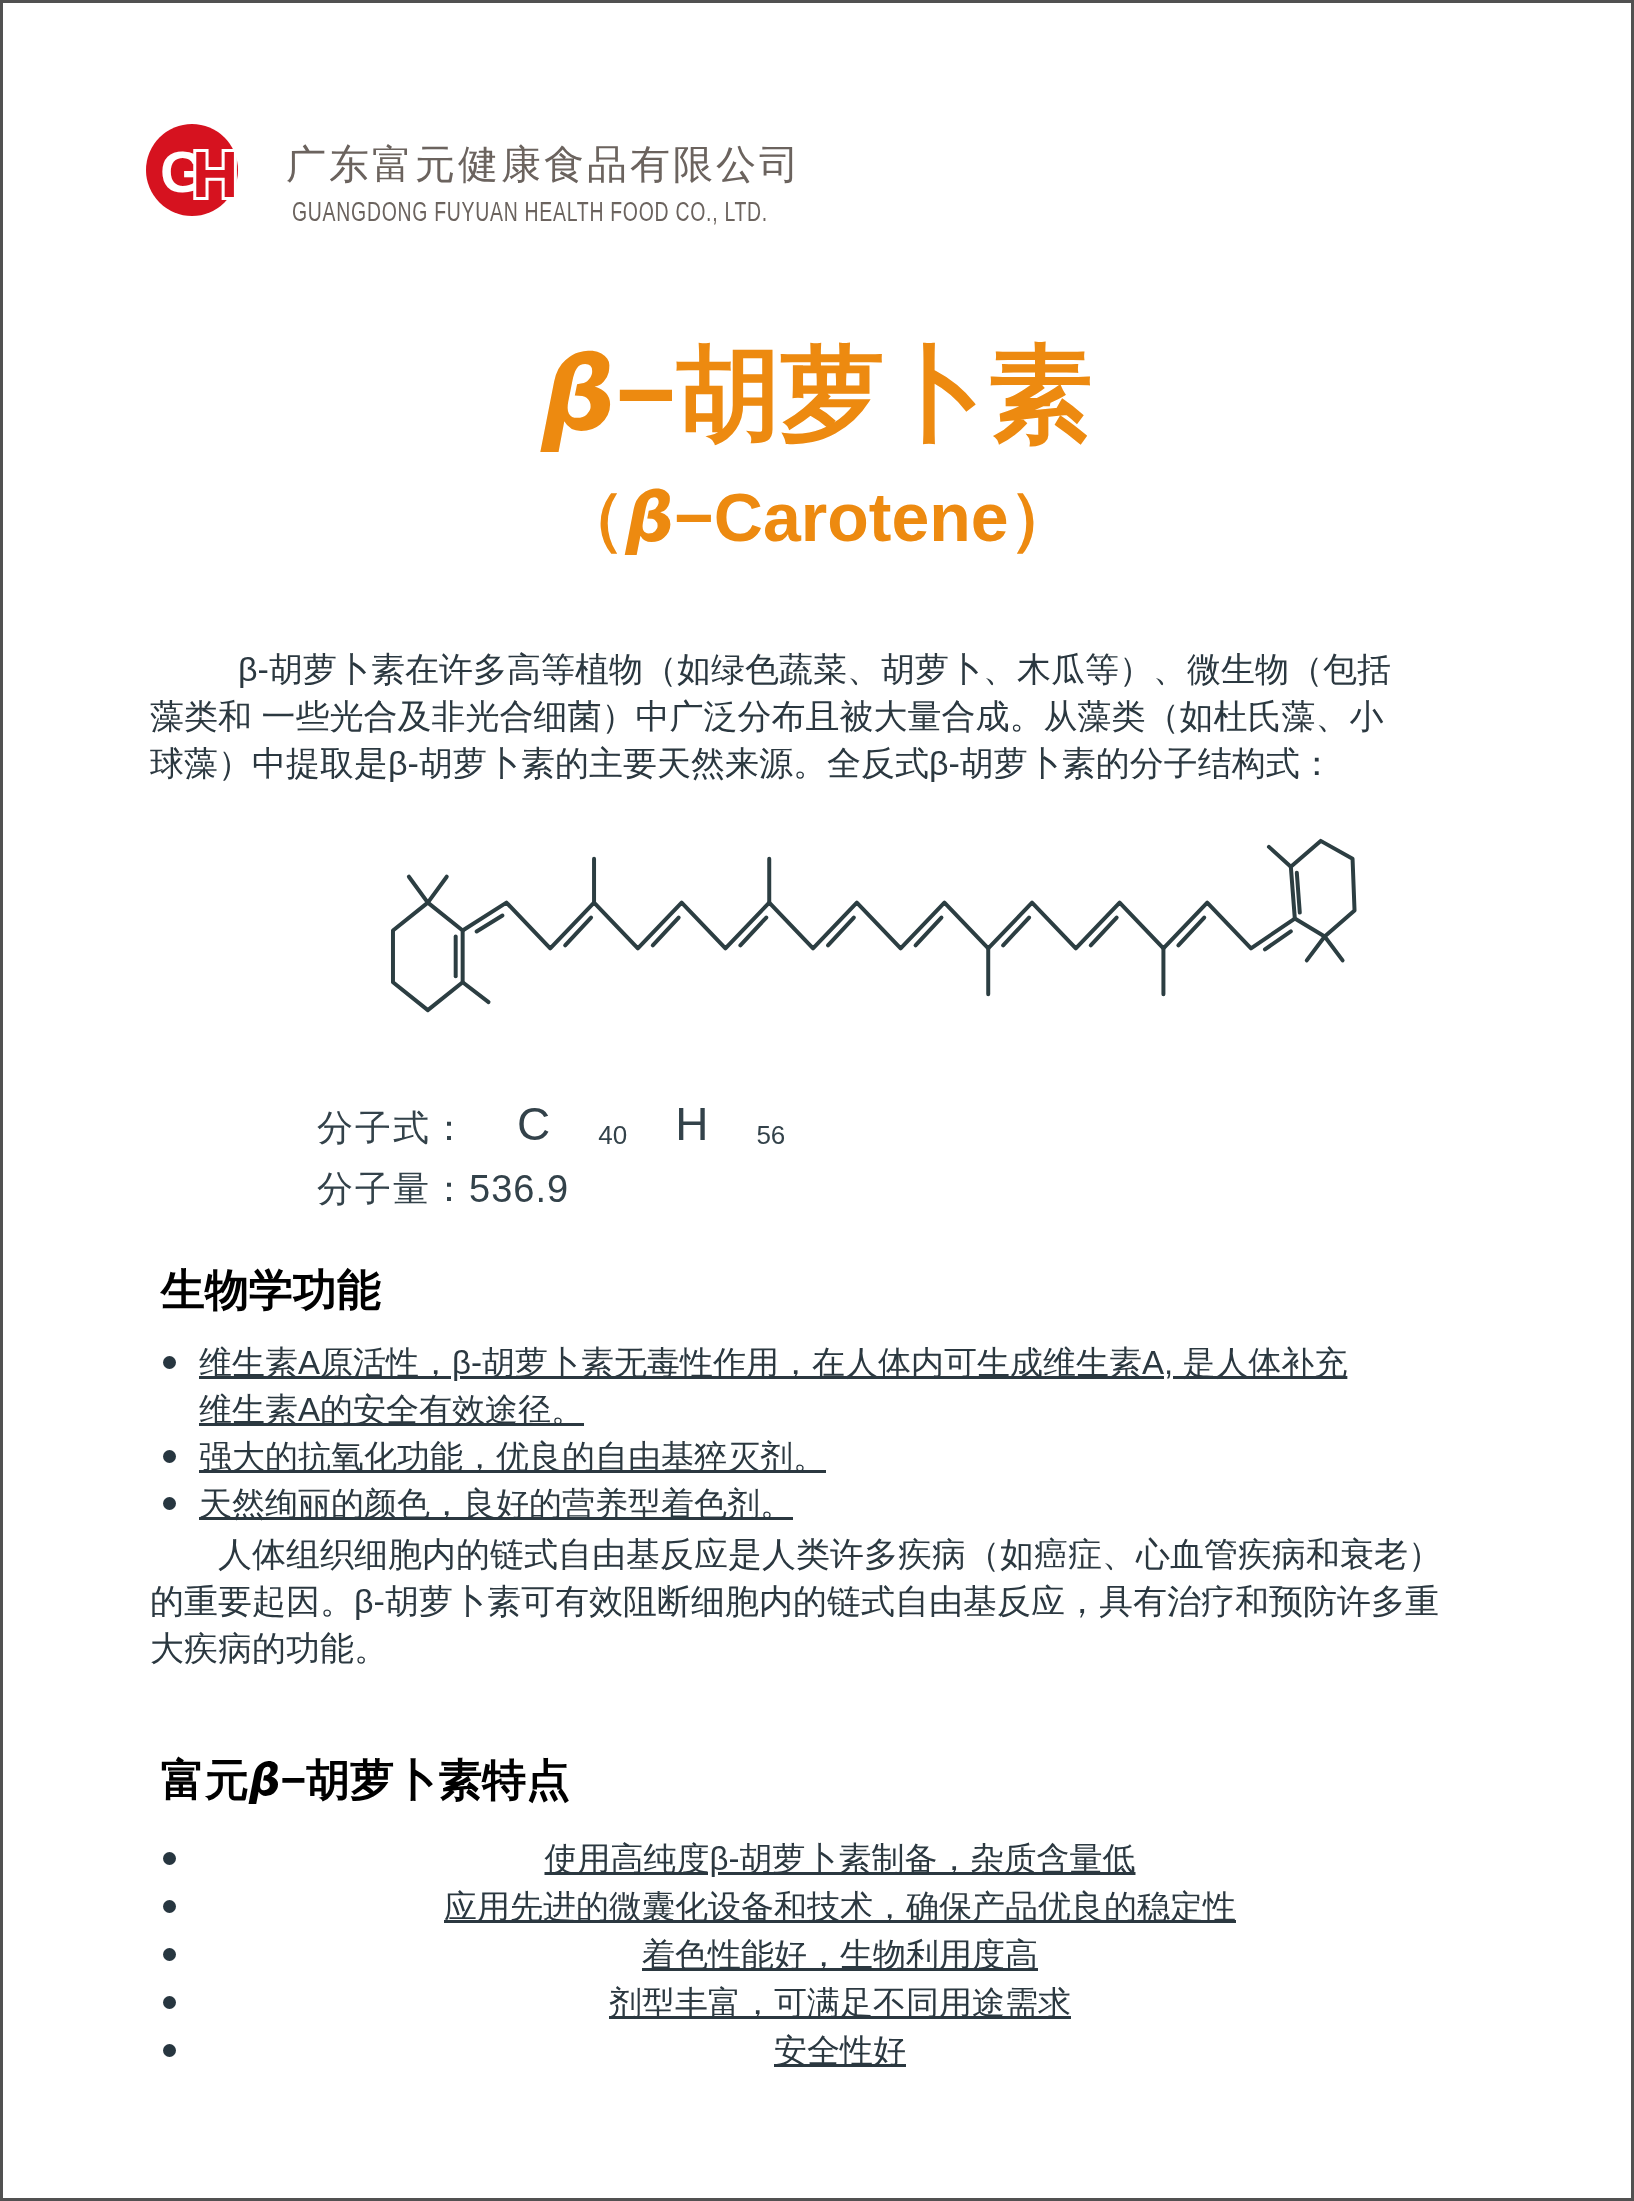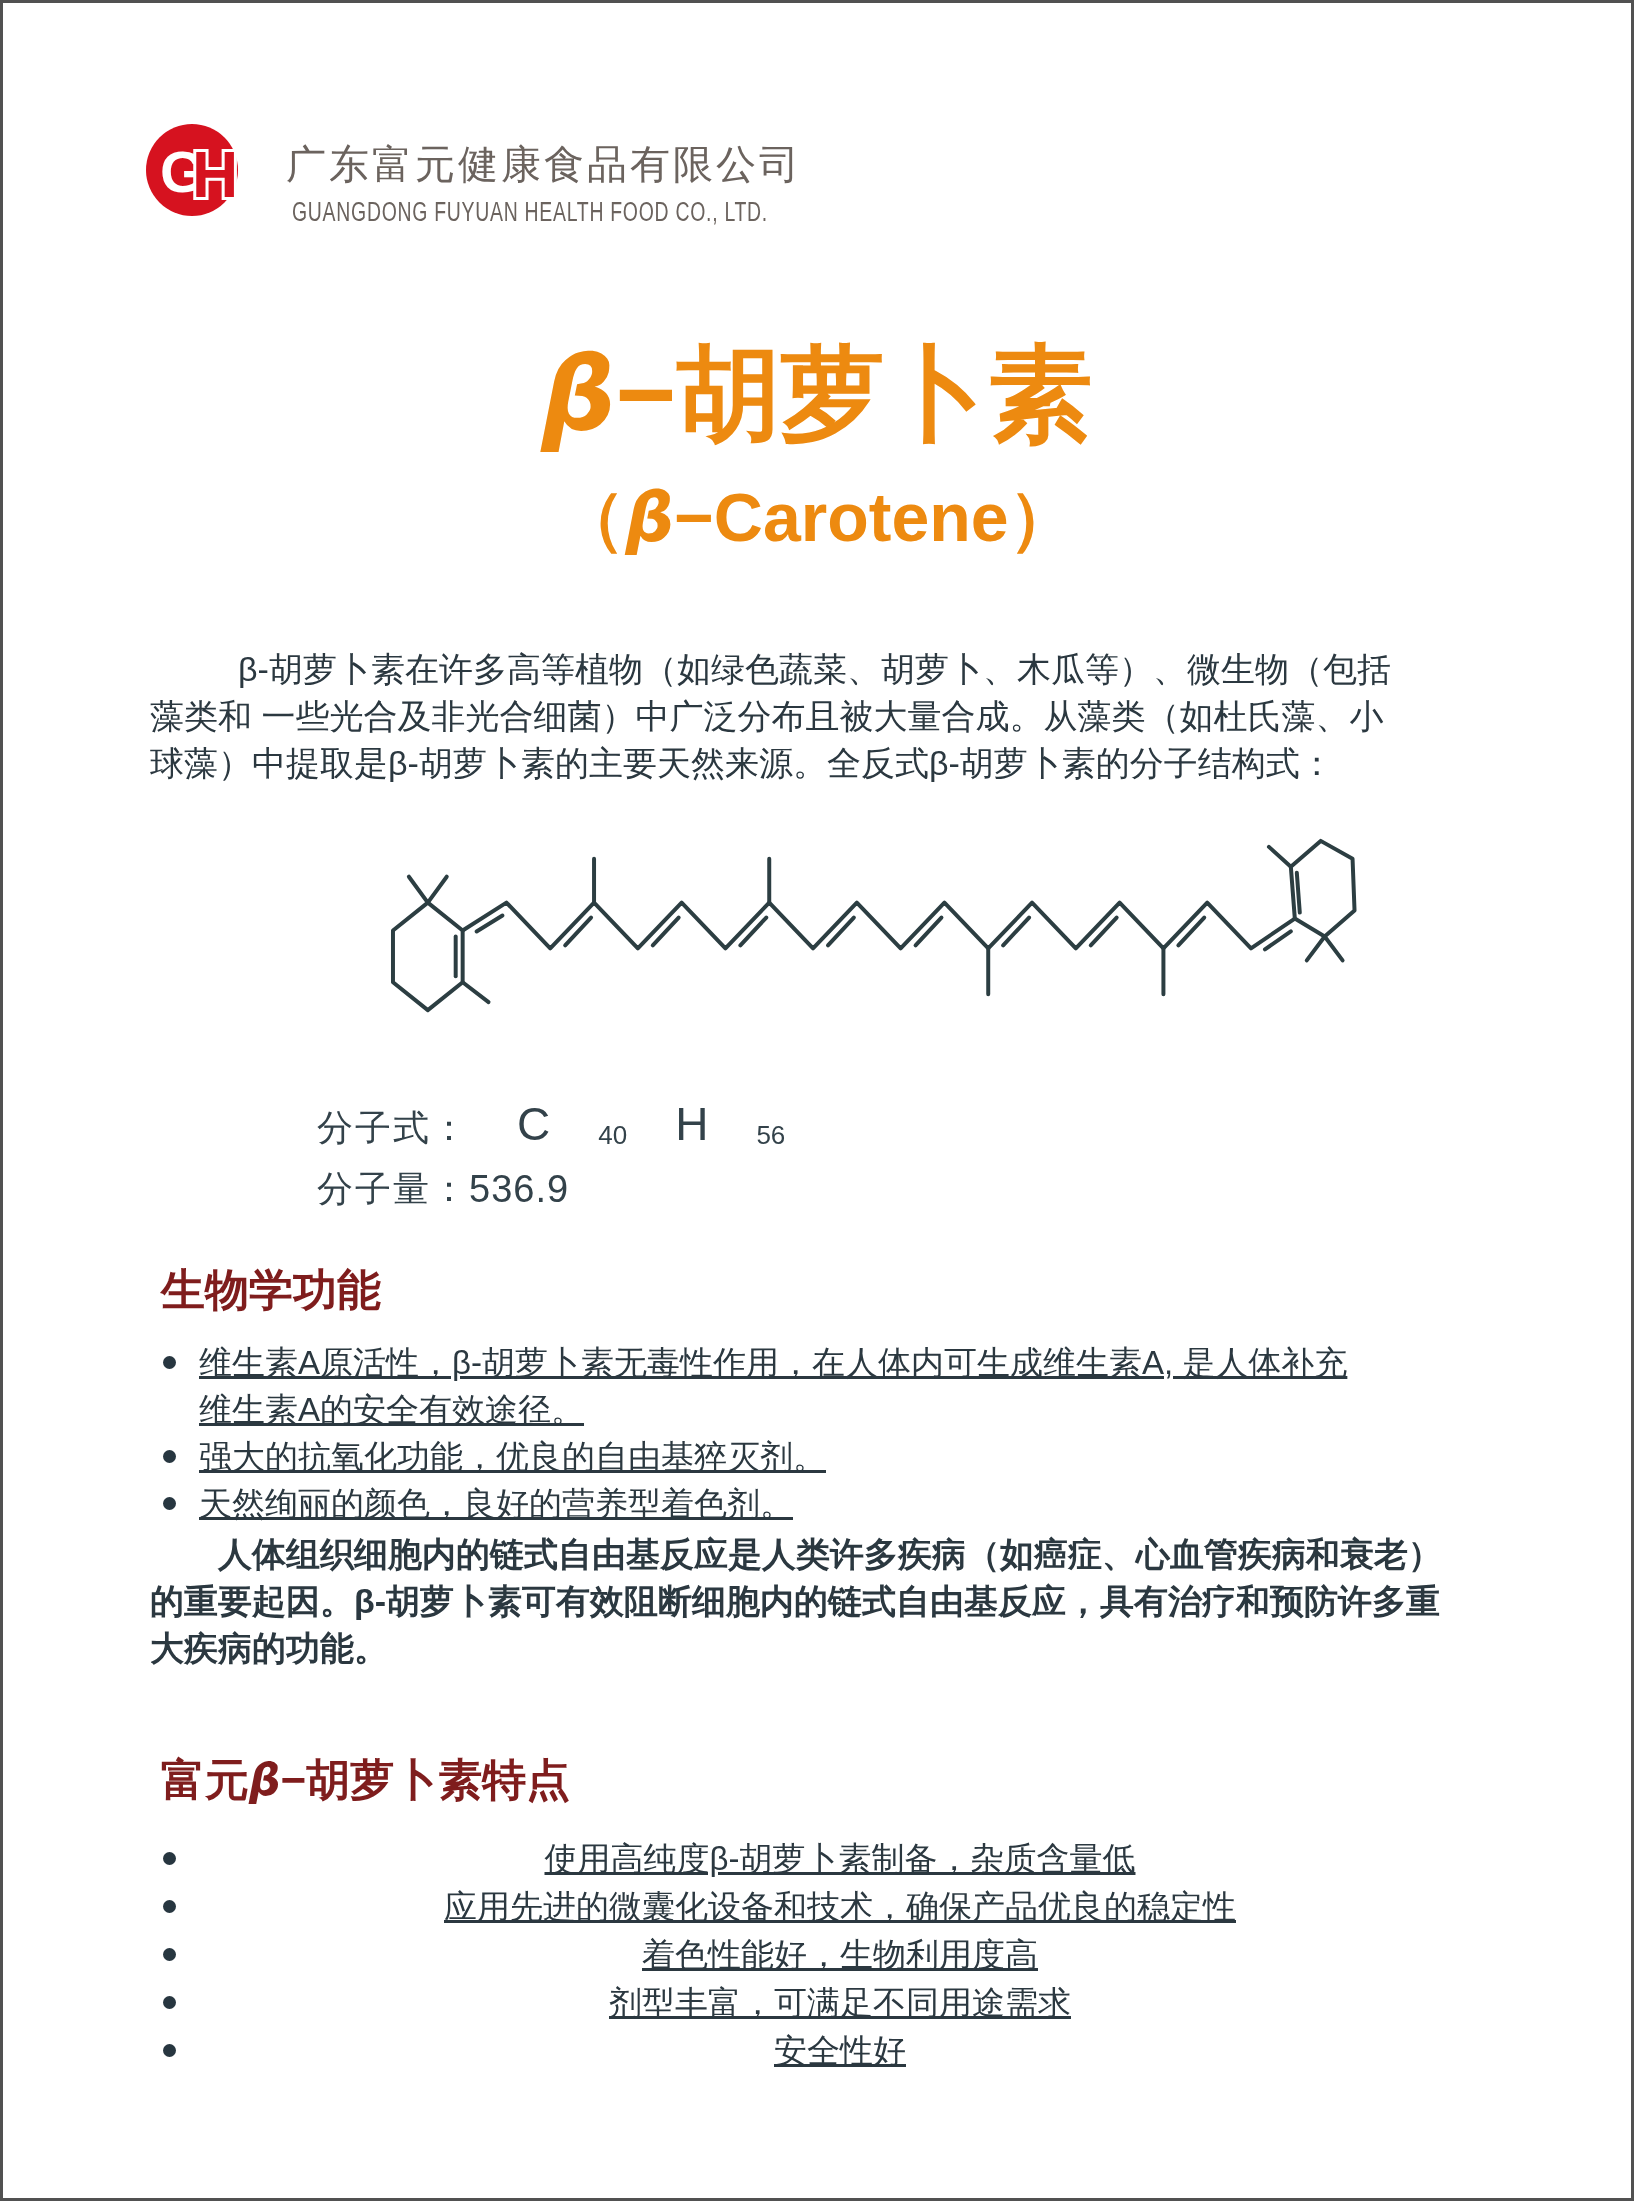--- a/index.html
+++ b/index.html
@@ -44,41 +44,41 @@
   .formula-row{position:absolute;left:314px;display:flex;align-items:baseline;color:#33424a;}
   .formula-row.f1{top:1094px;gap:48px;}
   .formula-row.f2{top:1162px;align-items:center;}
   .f-label{font-size:36px;letter-spacing:2px;}
   .f-el{font-size:46px;font-weight:400;}
   .f-sub{font-size:26px;position:relative;top:4px;}
   .f-val{font-size:38px;letter-spacing:1px;}
   
   .sec-heading{
     position:absolute;left:158px;
-    font-size:44px;font-weight:700;color:#7f1d1d;white-space:nowrap;
+    font-size:44px;font-weight:700;color:#000000;white-space:nowrap;
   }
   .sec-heading.h1{top:1258px;}
   .sec-heading.h2{top:1748px;}
   .sec-heading .beta{font-style:italic;font-family:"DejaVu Sans","Liberation Sans",sans-serif;}
   
   ul.blist{position:absolute;left:158px;margin:0;padding:0;list-style:none;text-decoration:underline;}
   ul.blist.bio{top:1336px;width:1200px;}
   ul.blist.features{top:1832px;width:1320px;}
   ul.blist li{
     position:relative;padding-left:38px;
     font-size:33px;line-height:47px;color:#2b3840;
   }
   ul.blist.features li{line-height:48px;text-align:center;}
   .dot{
     position:absolute;left:2px;top:17px;width:13px;height:13px;border-radius:50%;
     background:#273640;
   }
   
   .para2{position:absolute;left:147px;top:1528px;font-size:34px;line-height:47px;color:#2b3840;}
-  .para2 .line{white-space:nowrap;font-weight:bold;}
+  .para2 .line{white-space:nowrap;}
   .para2 .line:first-child{margin-left:68px;}
 </style>
 </head>
 <body>
 
 <div class="page">
 
   <svg class="logo" viewBox="0 0 126 104">
     <circle cx="47" cy="49" r="46" fill="#d6121f"></circle>
     <text x="15" y="71" font-family="Liberation Sans, DejaVu Sans, sans-serif" font-size="58" font-weight="bold" fill="#ffffff">G</text>

